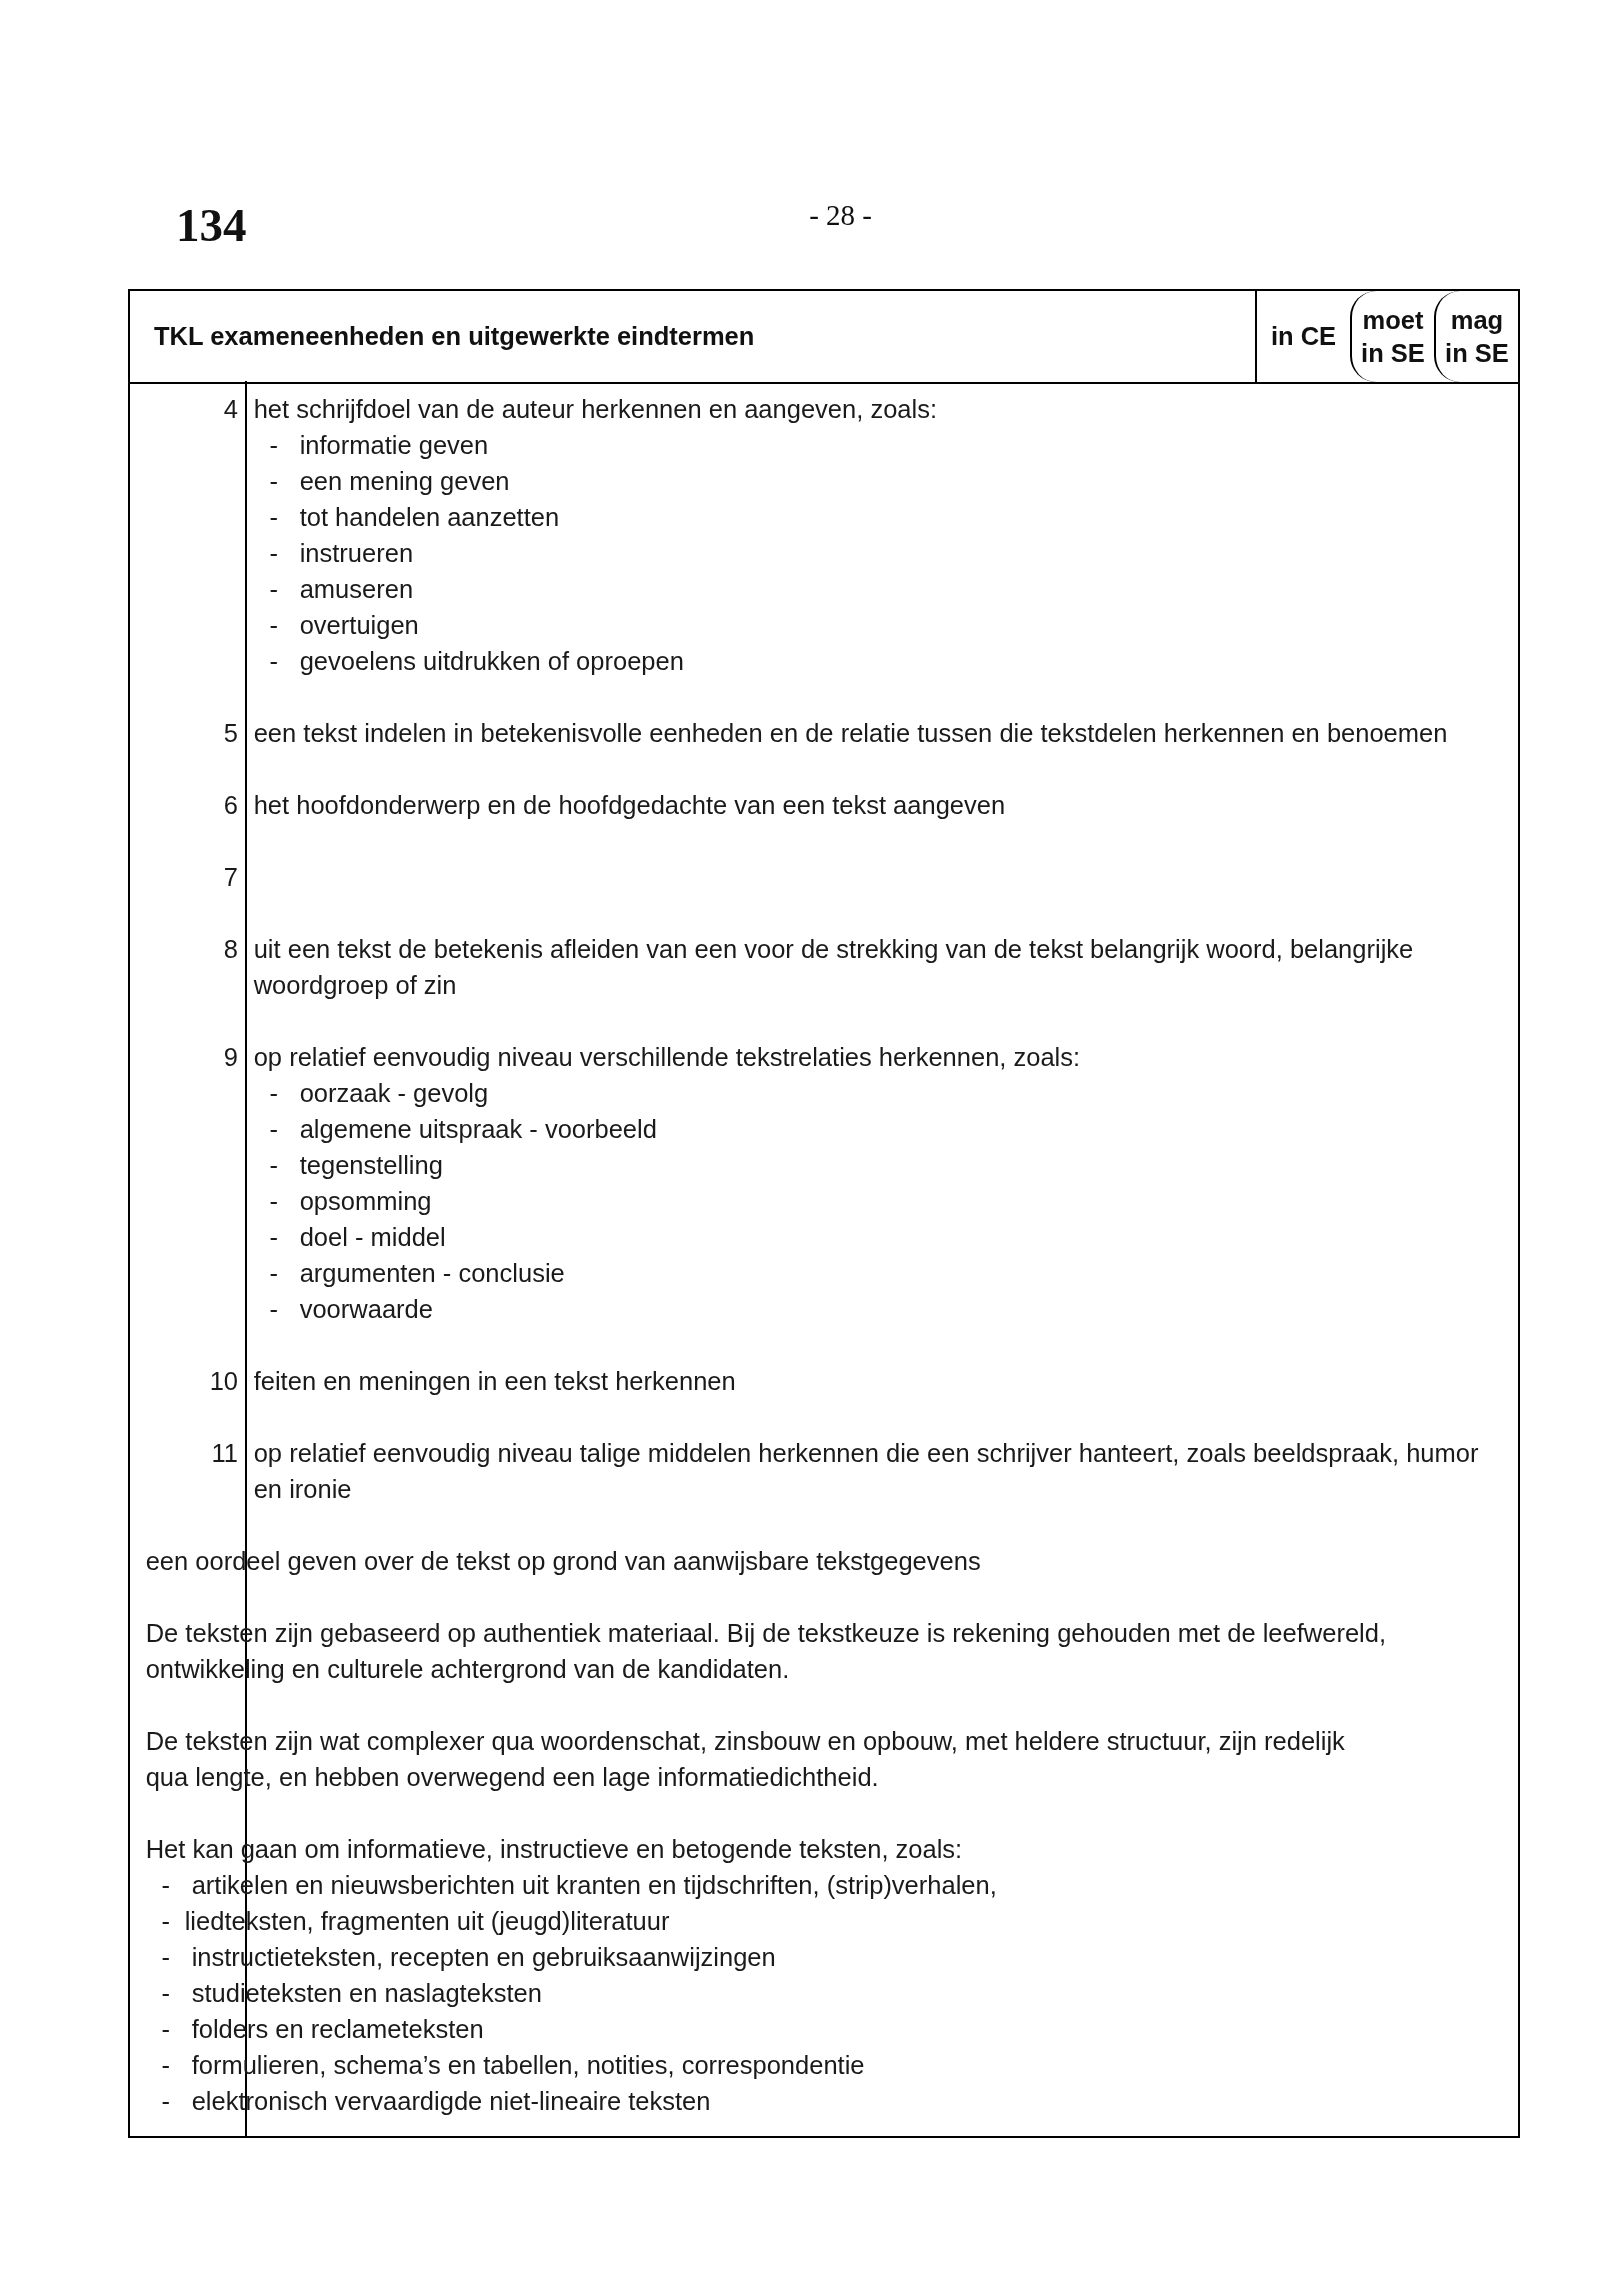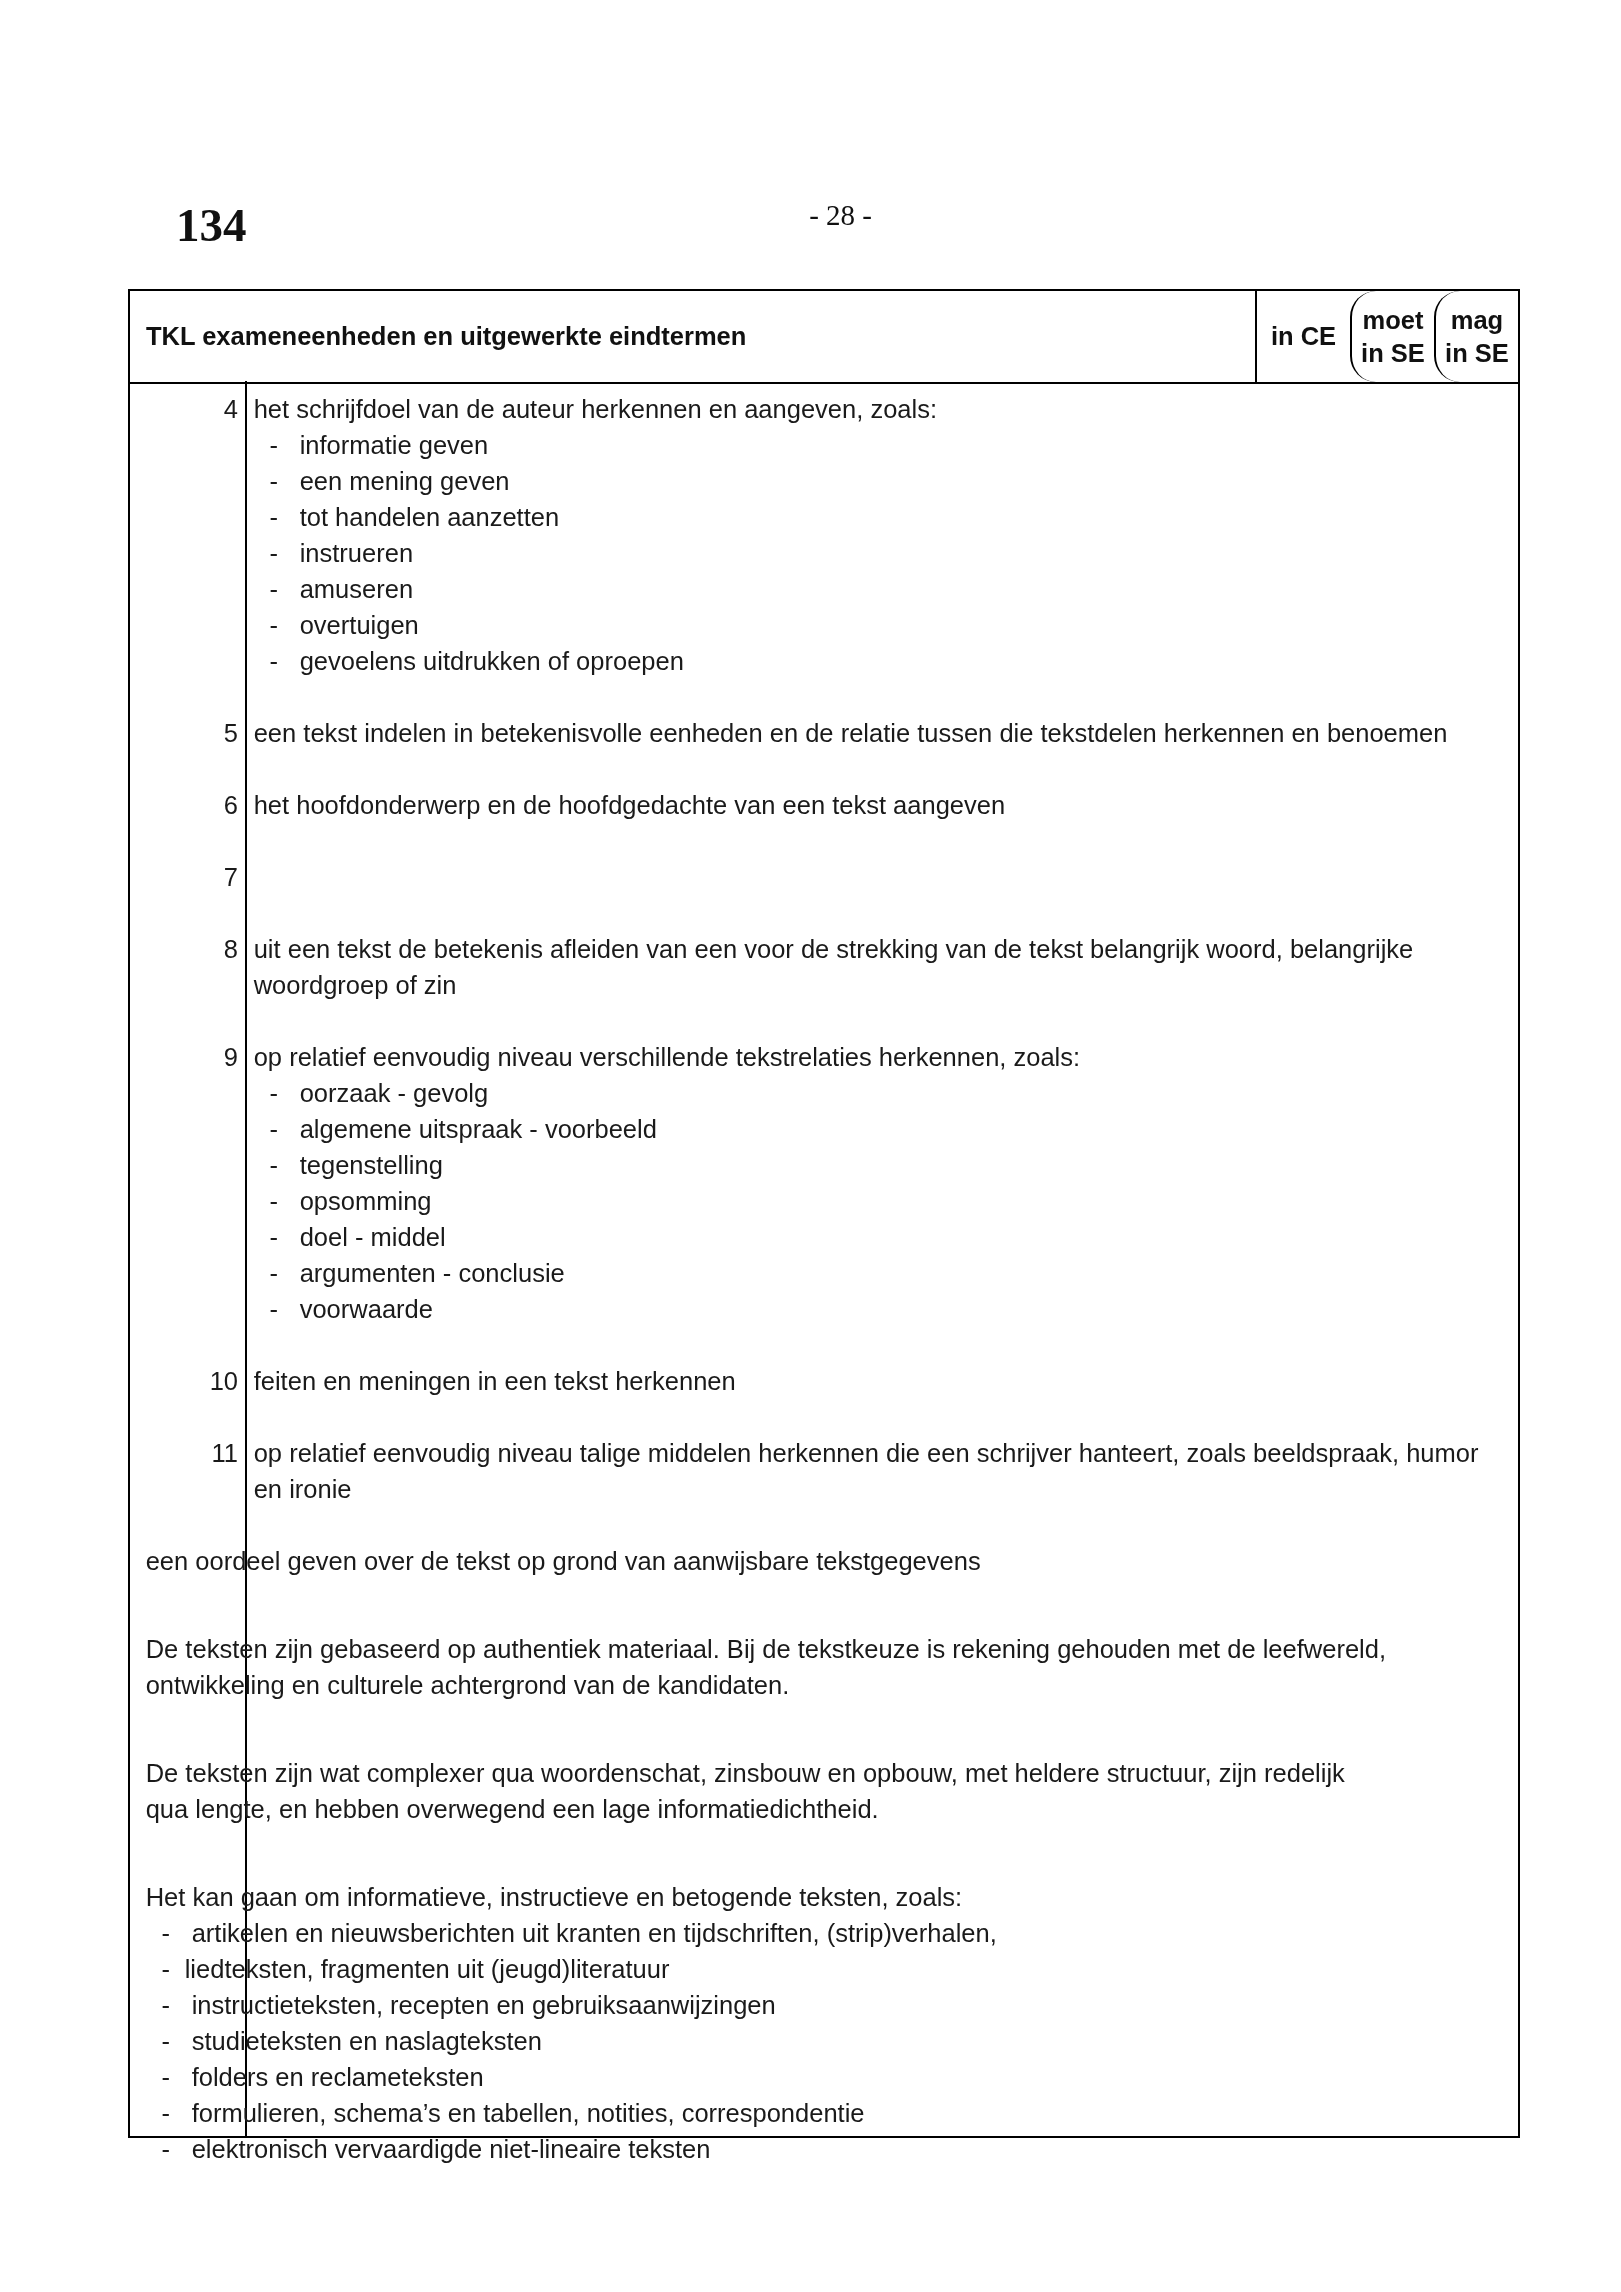--- a/index.html
+++ b/index.html
@@ -16,21 +16,21 @@
       position: absolute; left: 128px; top: 289px; width: 1392px; height: 1849px;
       border: 2.9px solid #000; box-sizing: border-box;
       font-family: "Liberation Sans", sans-serif;
     }
     .header-row {
       position: absolute; left: 0; top: 0; right: 0; height: 93px;
       border-bottom: 2.9px solid #000; box-sizing: border-box;
       display: flex;
     }
     .header-title {
-      flex: 1; display: flex; align-items: center; padding-left: 16px;
+      flex: 1; display: flex; align-items: center; padding-left: 24px;
       font-weight: bold; font-size: 25.5px;
     }
     .header-col {
       width: 95px; border-left: 2px solid #000; box-sizing: border-box;
       display: flex; align-items: center; justify-content: center; text-align: center;
       font-weight: bold; font-size: 25.5px; line-height: 33px; white-space: pre-line;
     }
     .header-col.wide { width: 84px; border-radius: 26px; }
     .body-area {
       position: absolute; left: 0; right: 0; top: 90px; bottom: 0;
@@ -42,21 +42,21 @@
       position: absolute; left: 0; right: 0; top: 9.8px;
       font-size: 25.5px; line-height: 36px; color: #1a1a1a;
     }
     .row { display: flex; }
     .row + .row { margin-top: 36px; }
     .num { width: 108px; text-align: right; padding-right: 0; flex: none; }
     .content { margin-left: 15.7px; width: 1245px; }
     .bullet { display: flex; }
     .dash { width: 46px; flex: none; padding-left: 15.7px; box-sizing: border-box; }
     .dash.tight { width: 39px; }
-    .para + .para { margin-top: 52px; }
+    .para + .para { margin-top: 36px; }
   </style>
 </head>
 <body>
 
 <div class="page-number-big">134</div>
 <div class="page-number-center">- 28 -</div>
 
 <div class="doc-table">
   <div class="header-row">
     <div class="header-title">TKL exameneenheden en uitgewerkte eindtermen</div>

